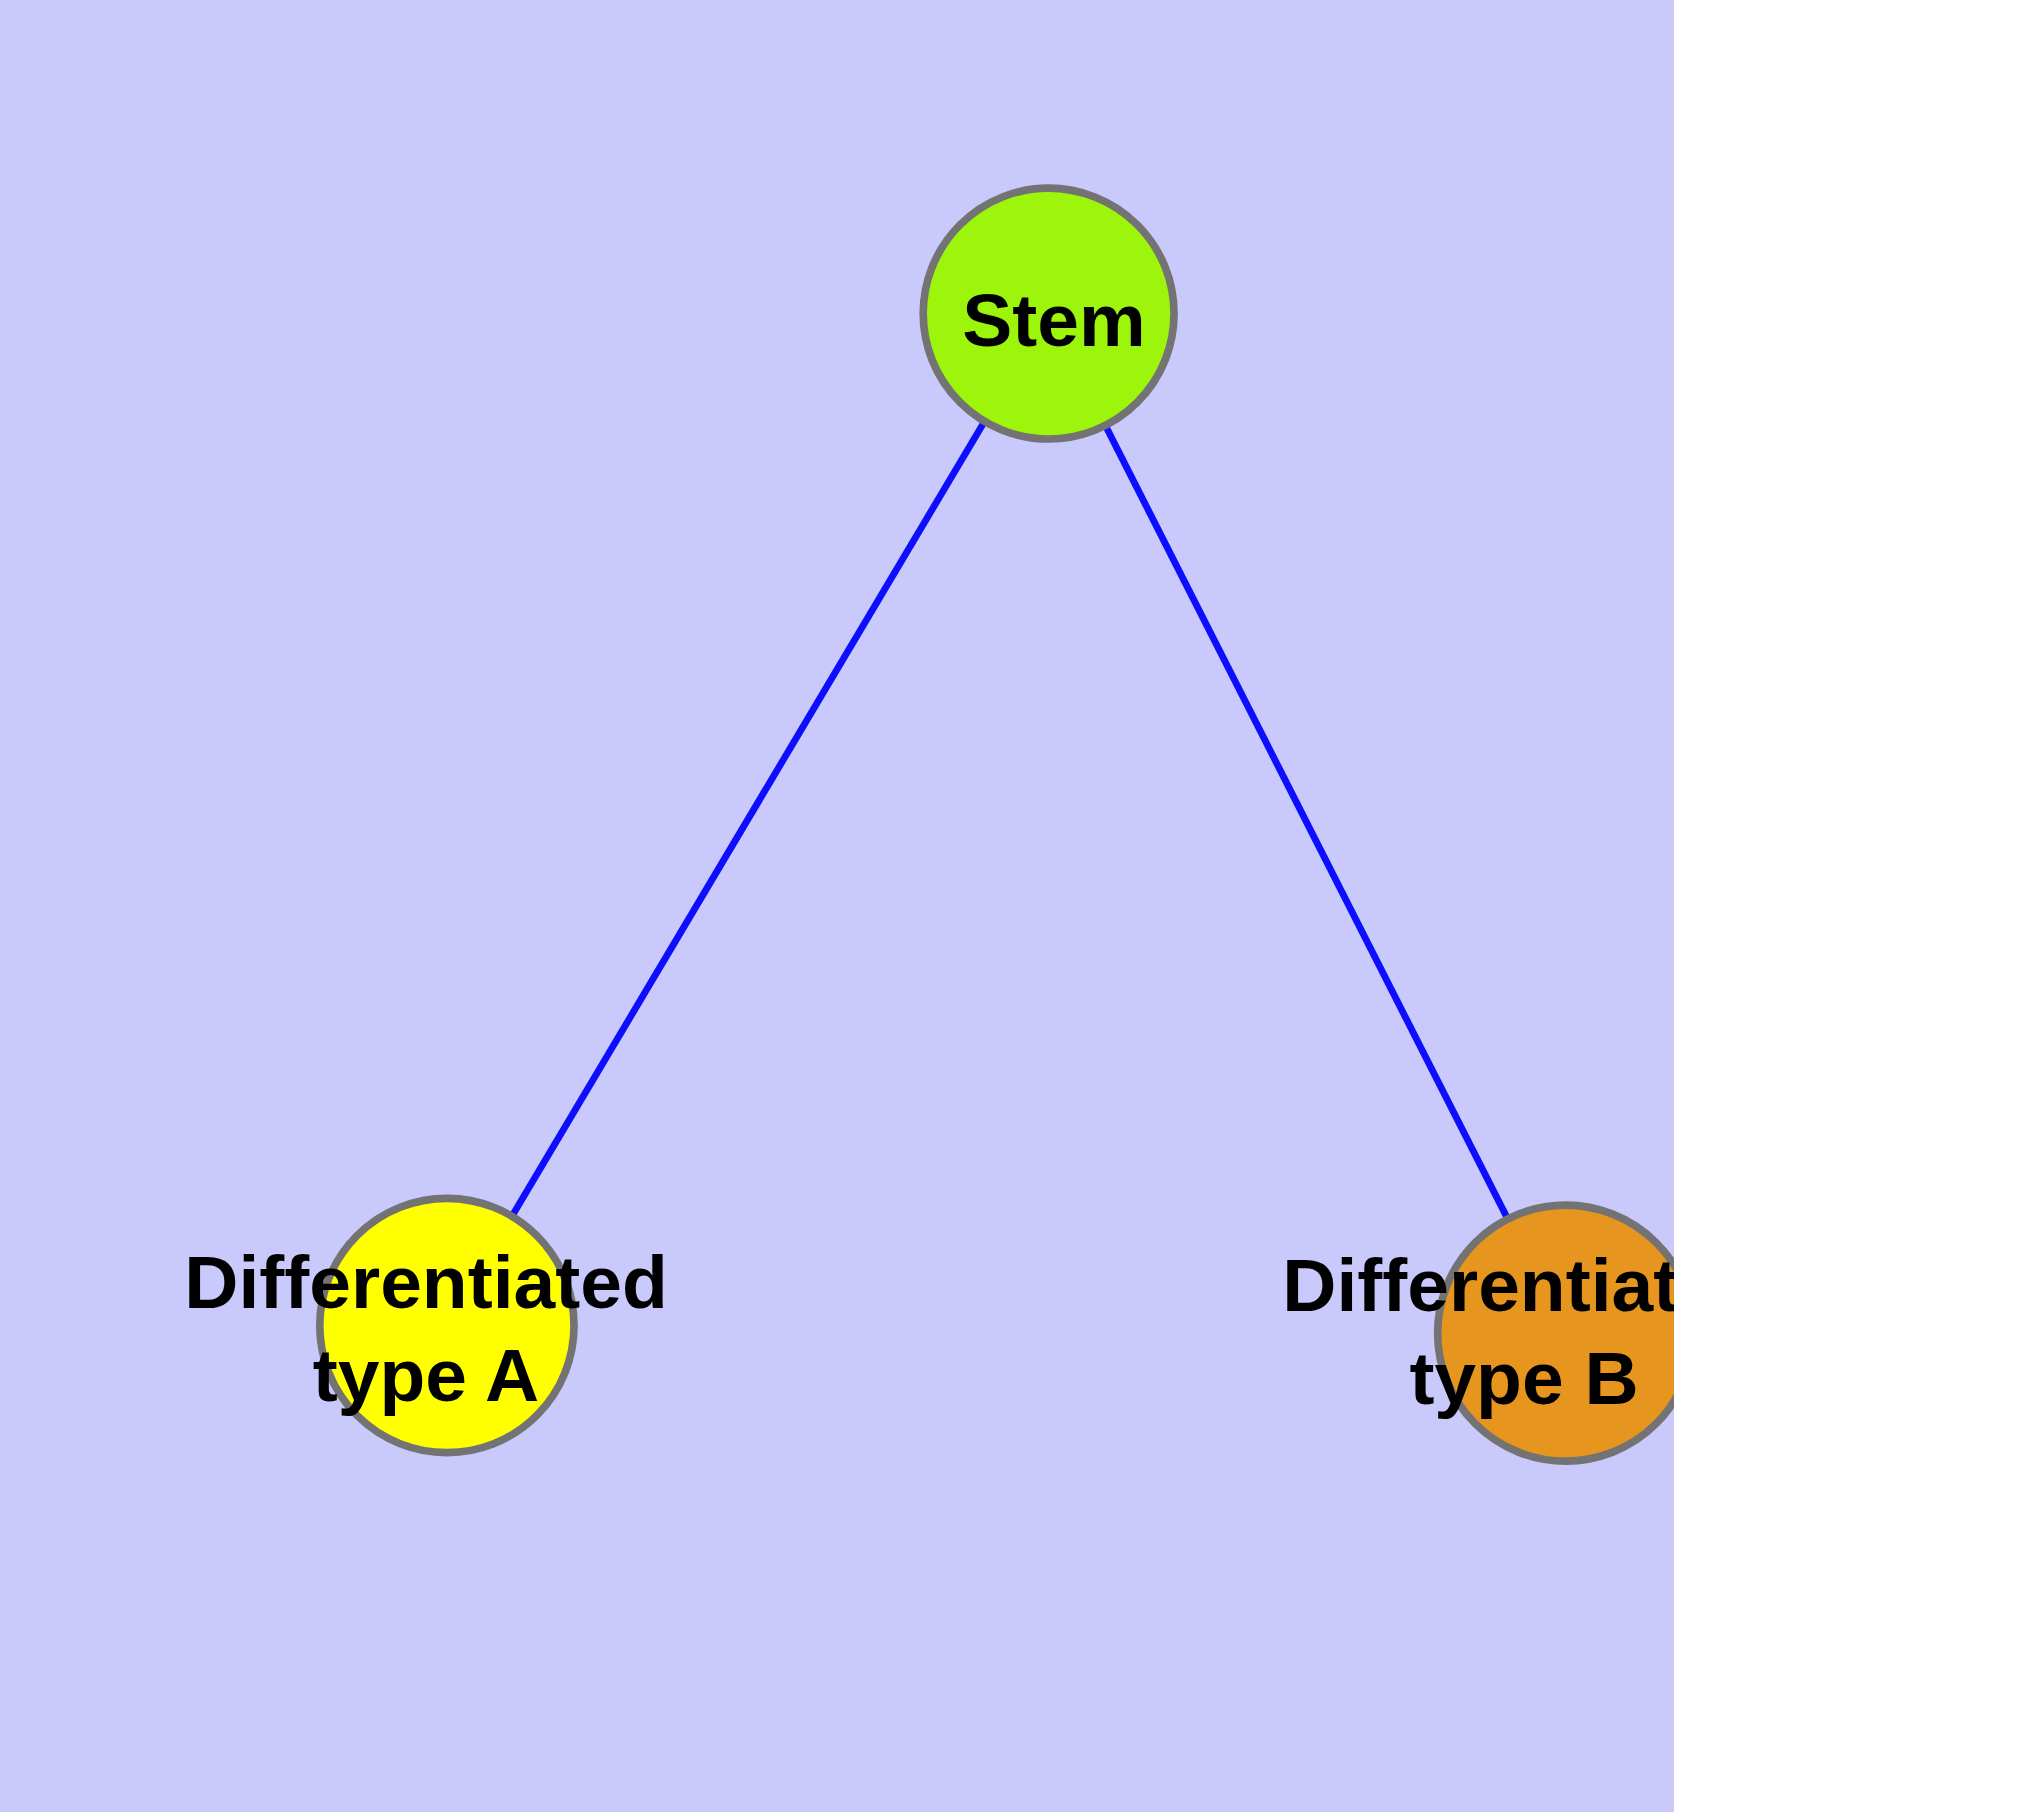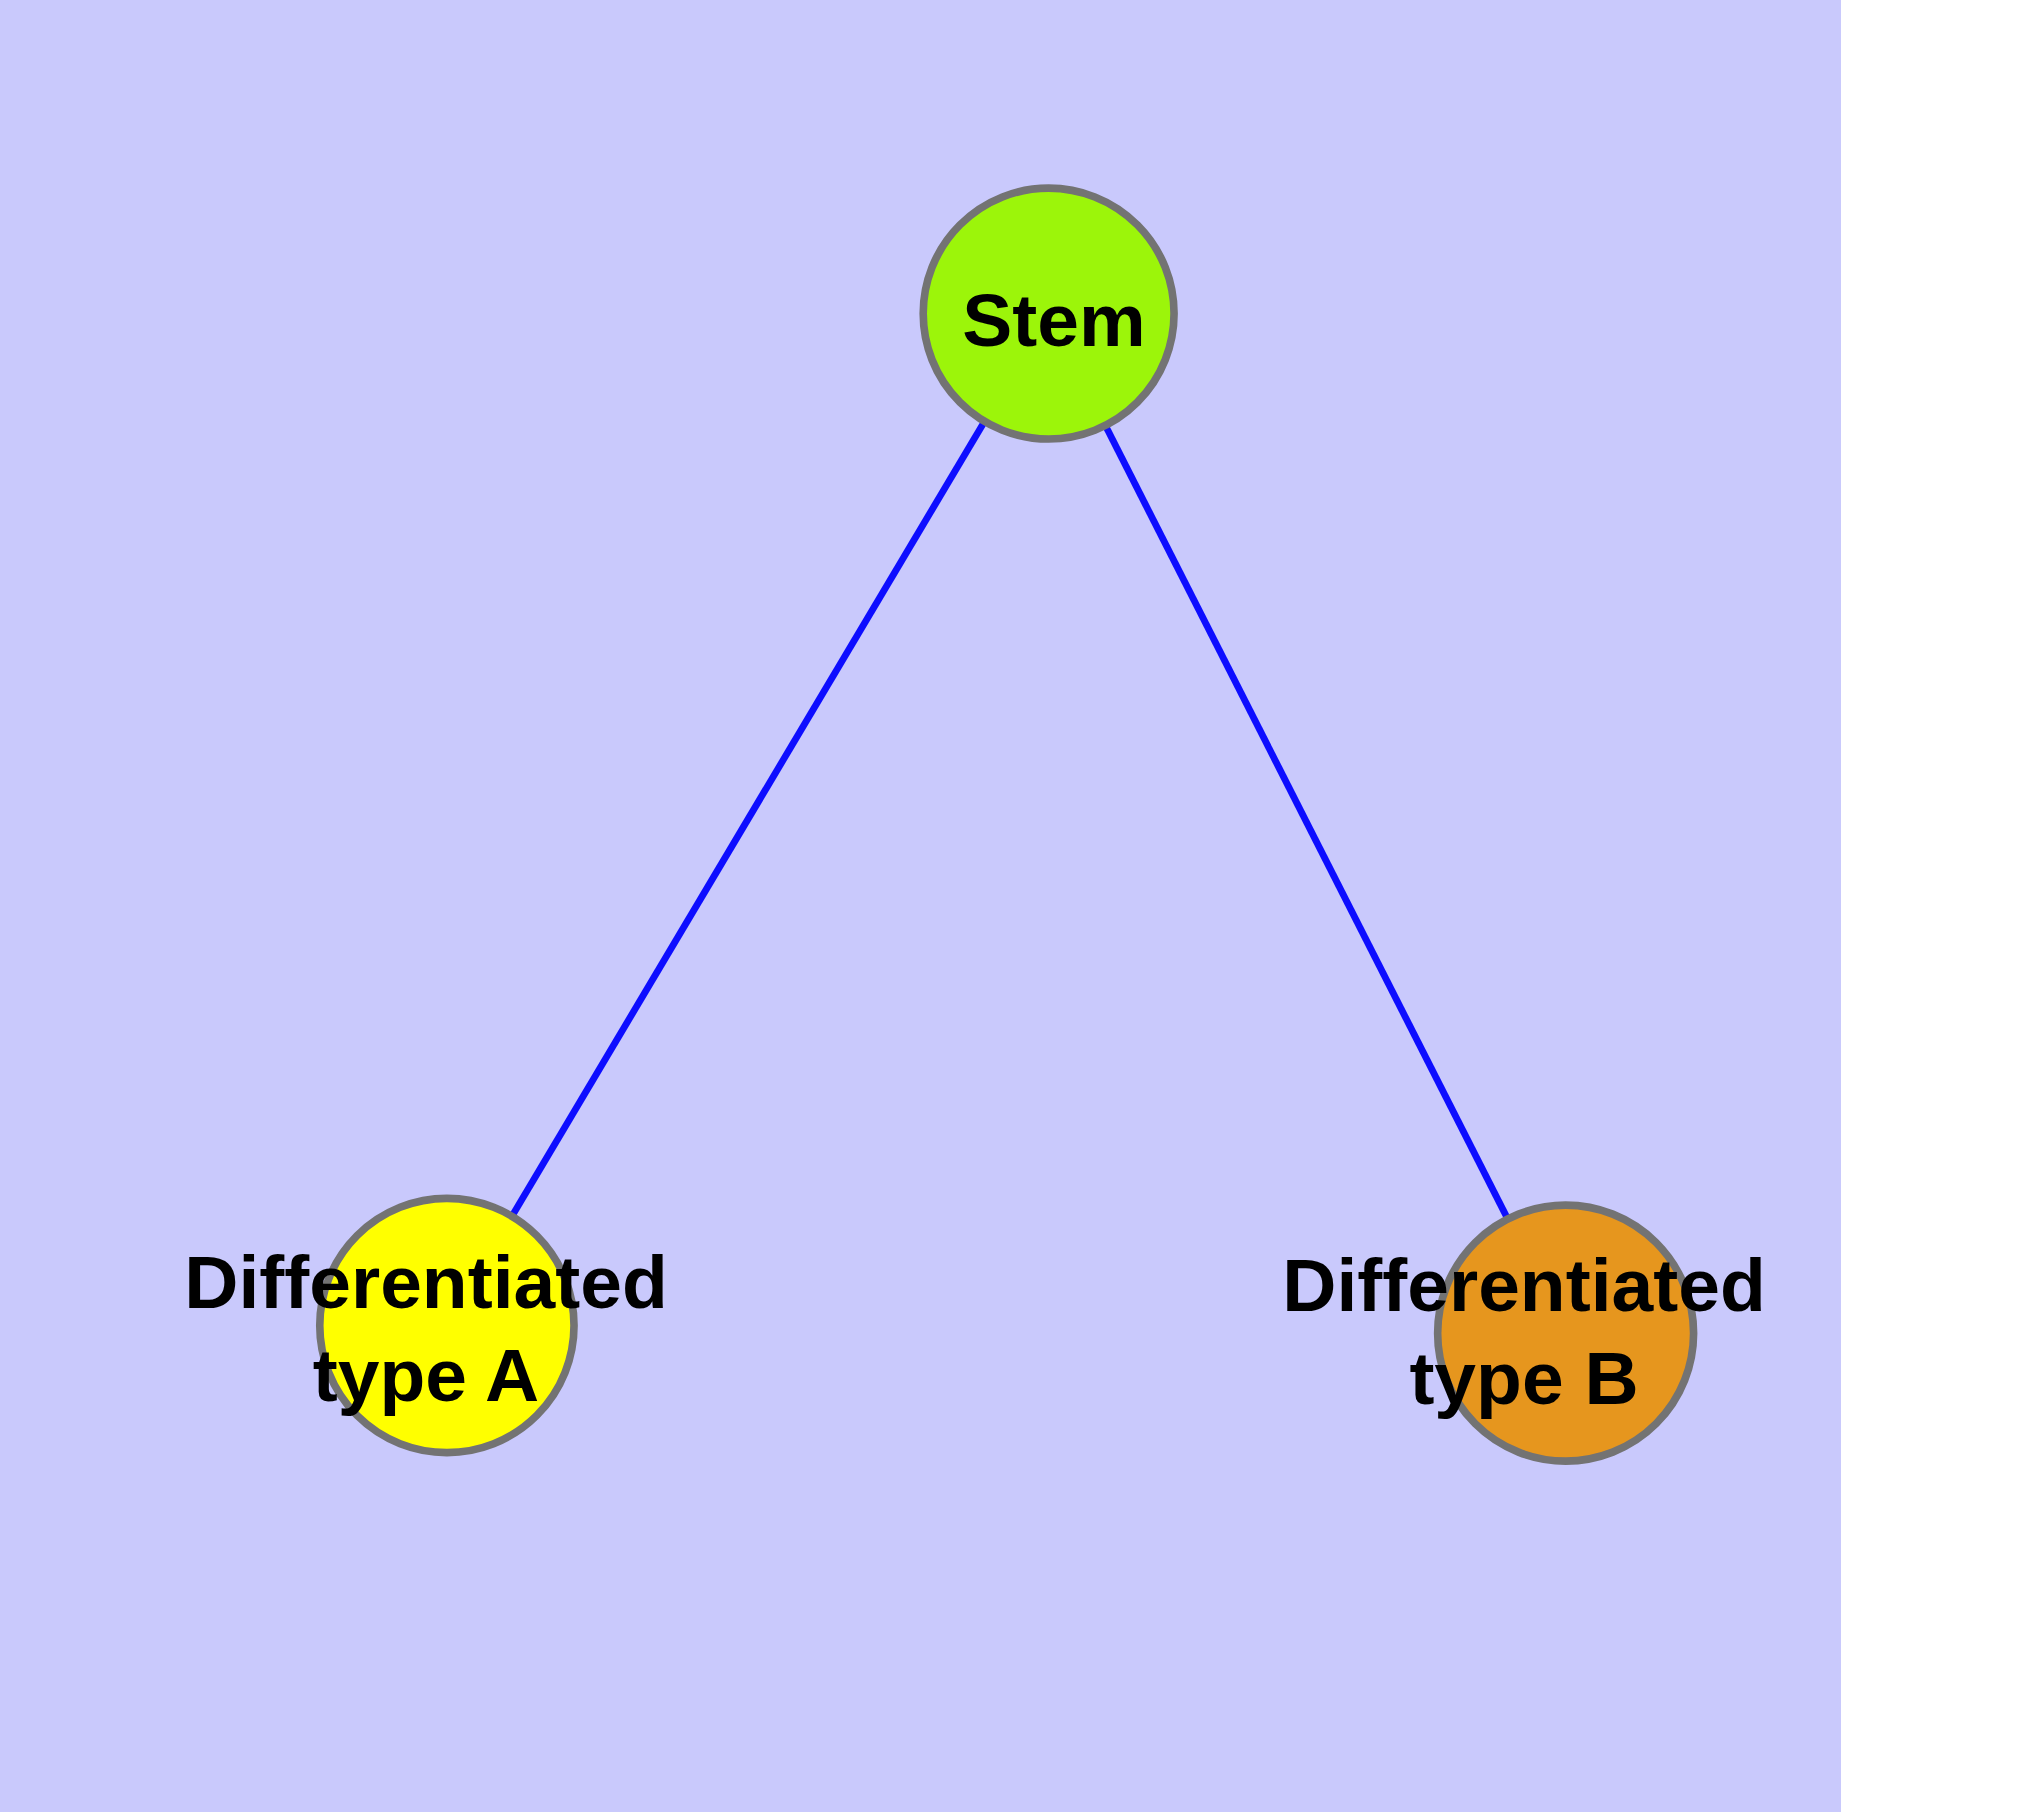--- a/index.html
+++ b/index.html
@@ -1,21 +1,21 @@
 <!DOCTYPE html>
 <html style="font-size:13.6px"><head>
 <meta charset="utf-8">
 <style>
   html, body {
     margin: 0;
     padding: 0;
   }
   .canvas {
     position: relative;
-    width: 1841px;
+    width: 1674px;
     height: 1812px;
     overflow: hidden;
     font-family: "Liberation Sans", sans-serif;
   }
   .graph-svg {
     position: absolute;
     left: 0;
     top: 0;
     width: 2021px;
     height: 1812px;

